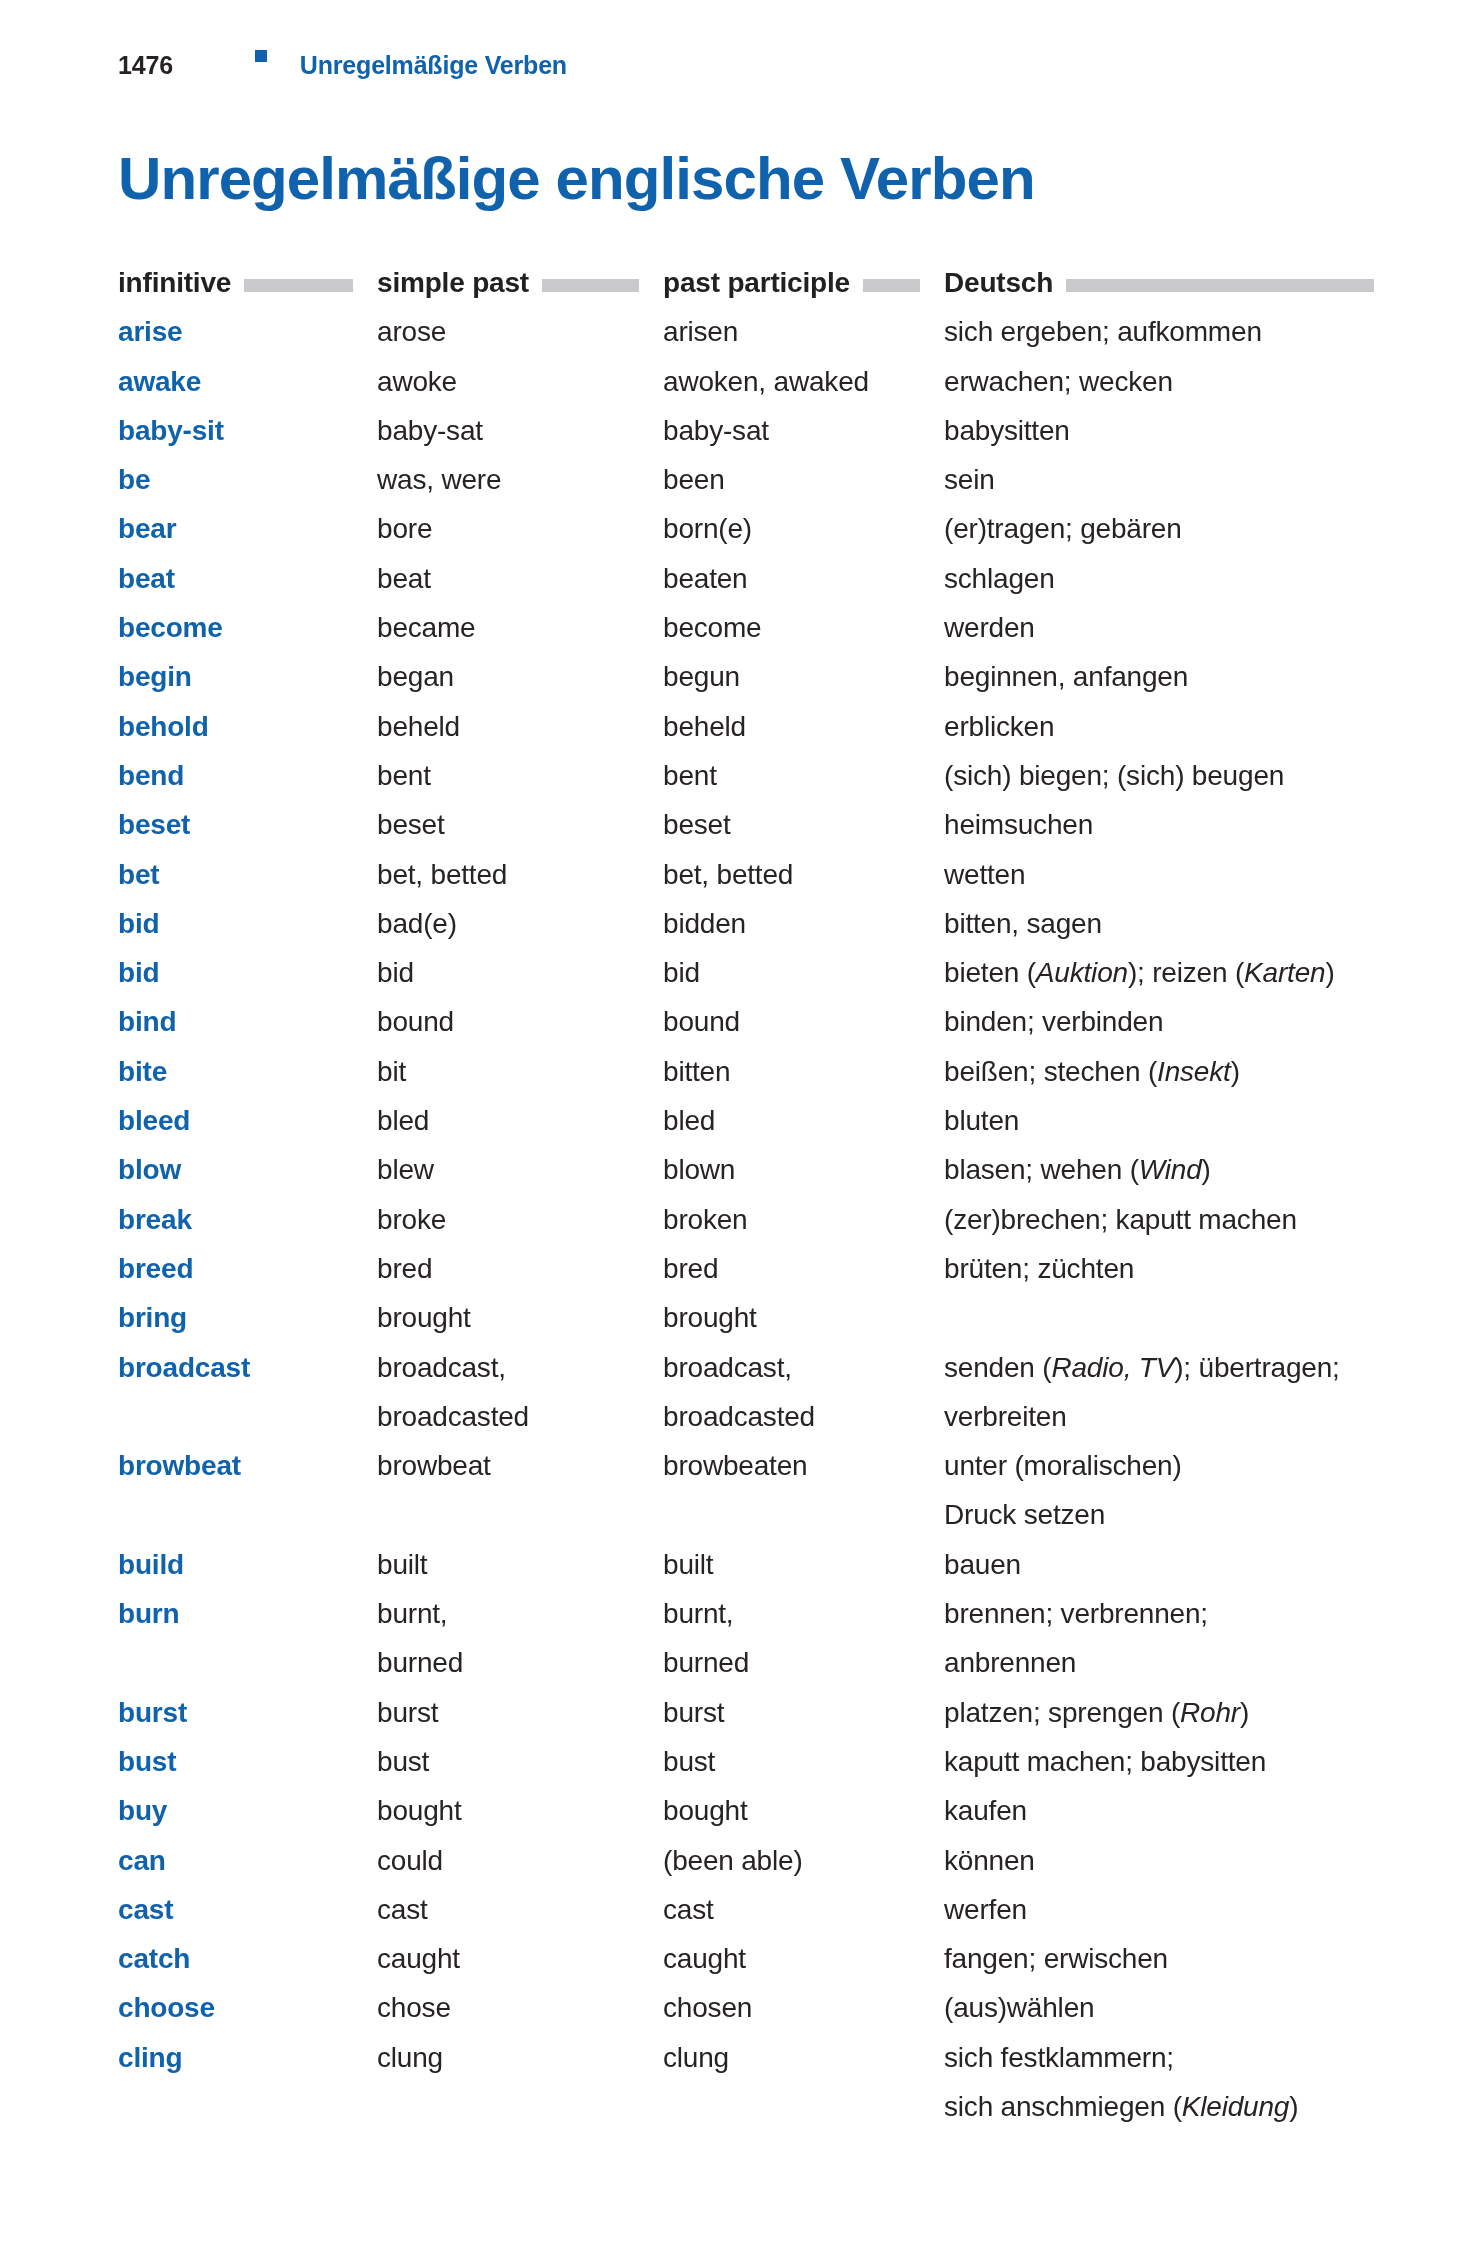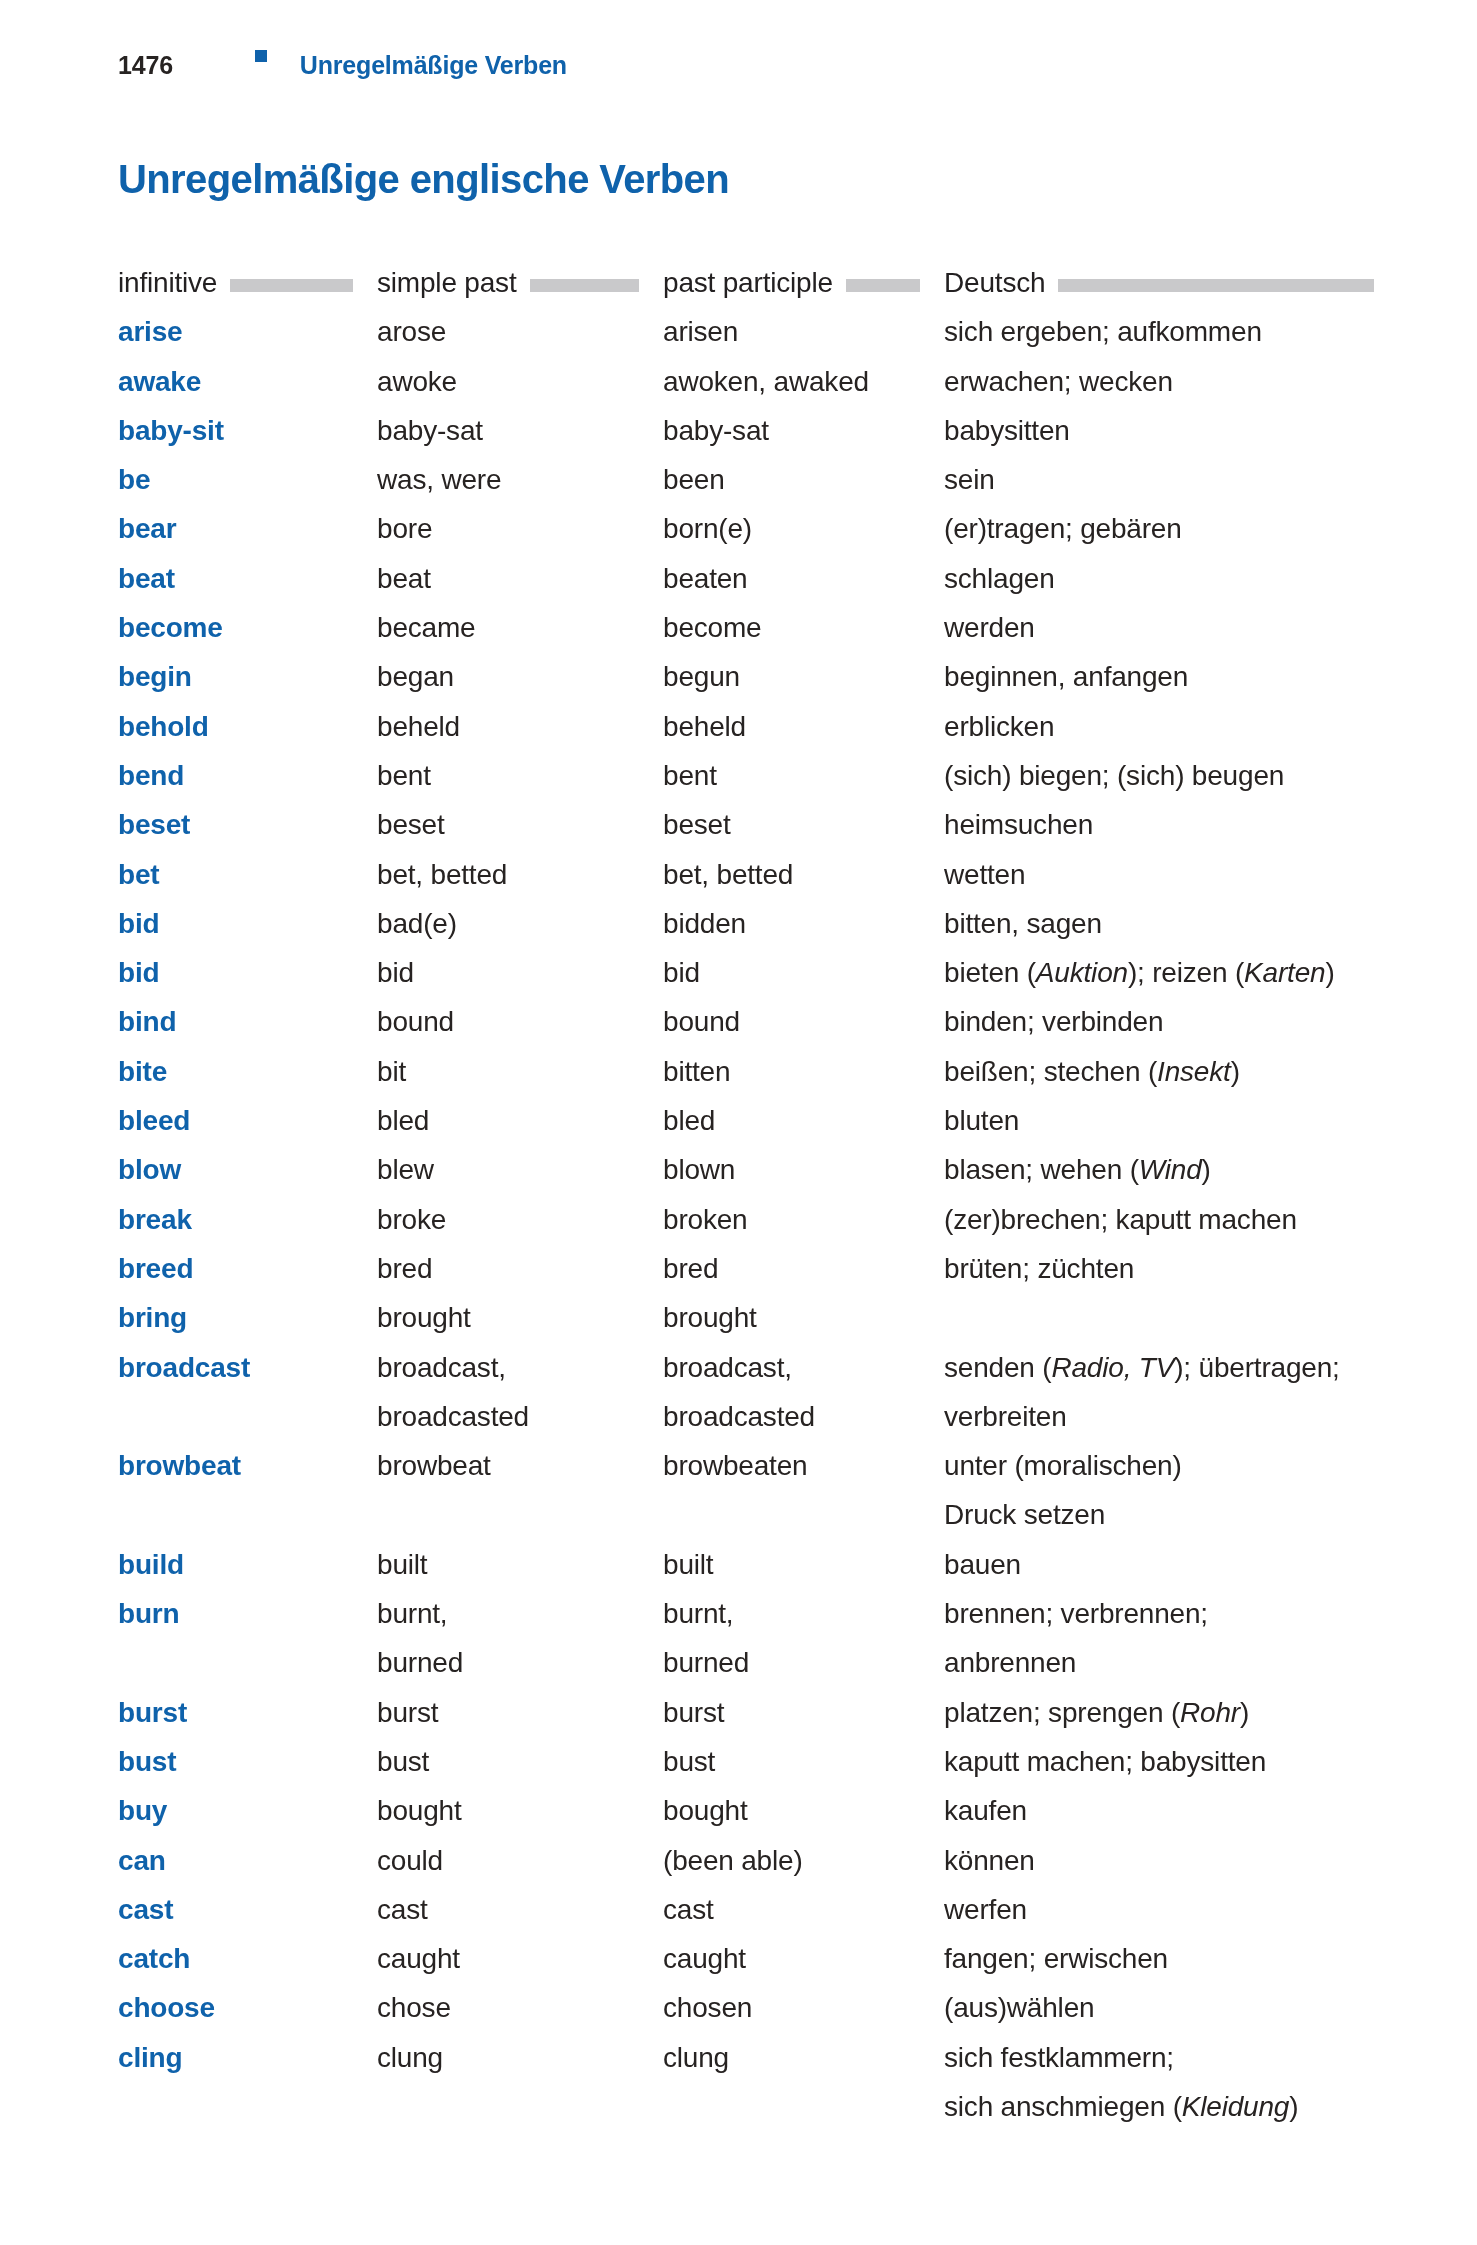--- a/index.html
+++ b/index.html
@@ -37,40 +37,40 @@
     margin-left:82px;
     flex:0 0 auto;
   }
   .section-label{
     color:var(--accent-blue);
     margin-left:33px;
   }
   
   .page-title{
     margin-top:70px;
-    font-size:40px;
+    font-size:60px;
     line-height:58px;
     font-weight:700;
     color:var(--accent-blue);
     letter-spacing:-0.015em;
   }
   
   .verb-table{
     margin-top:50px;
     font-size:28px;
     line-height:49.3px;
   }
   .thead,.trow{
     display:grid;
     grid-template-columns:259px 286px 281px 1fr;
   }
   .hcell{
     display:flex;
     align-items:center;
-    font-weight:400;
+    font-weight:700;
     color:#232021;
     min-width:0;
     text-align:right;
   }
   .hbar{
     flex:1 1 auto;
     height:13px;
     background:var(--bar-gray);
     margin-left:13px;
     margin-right:24px;

